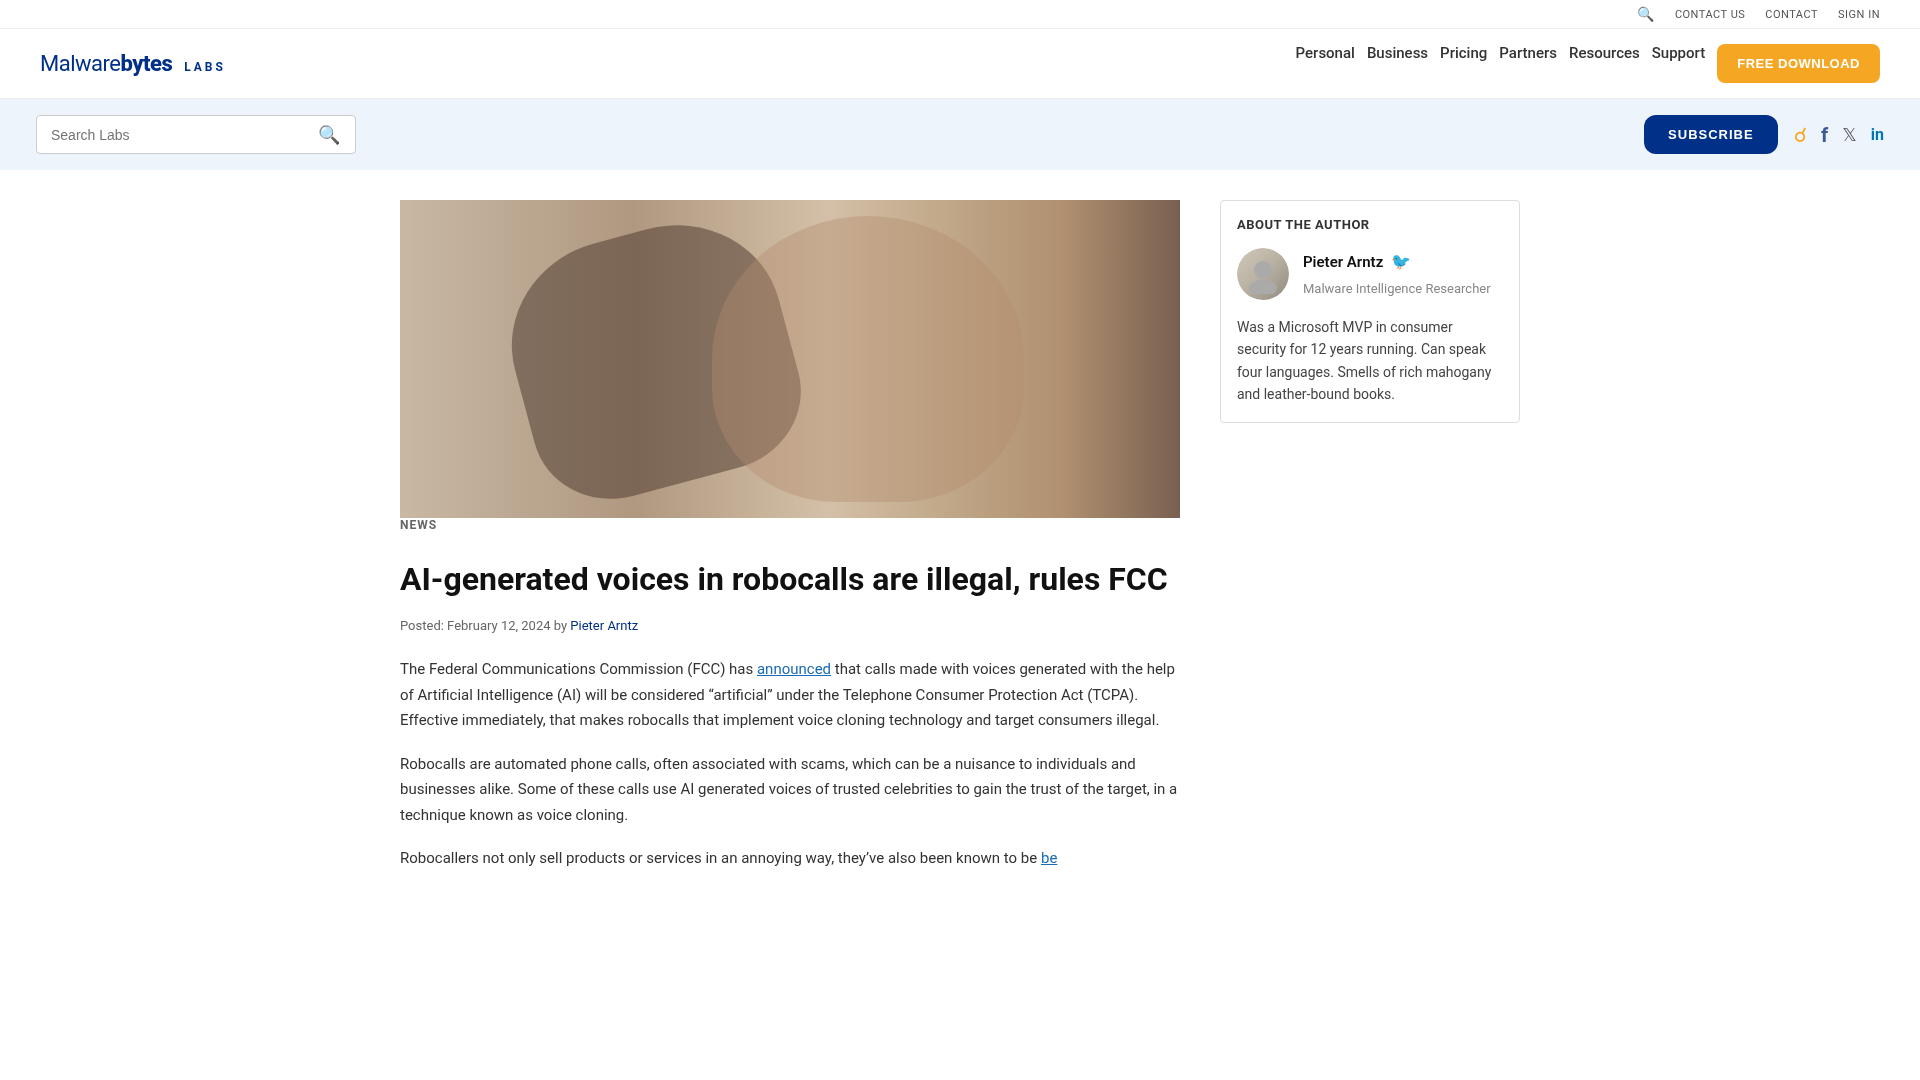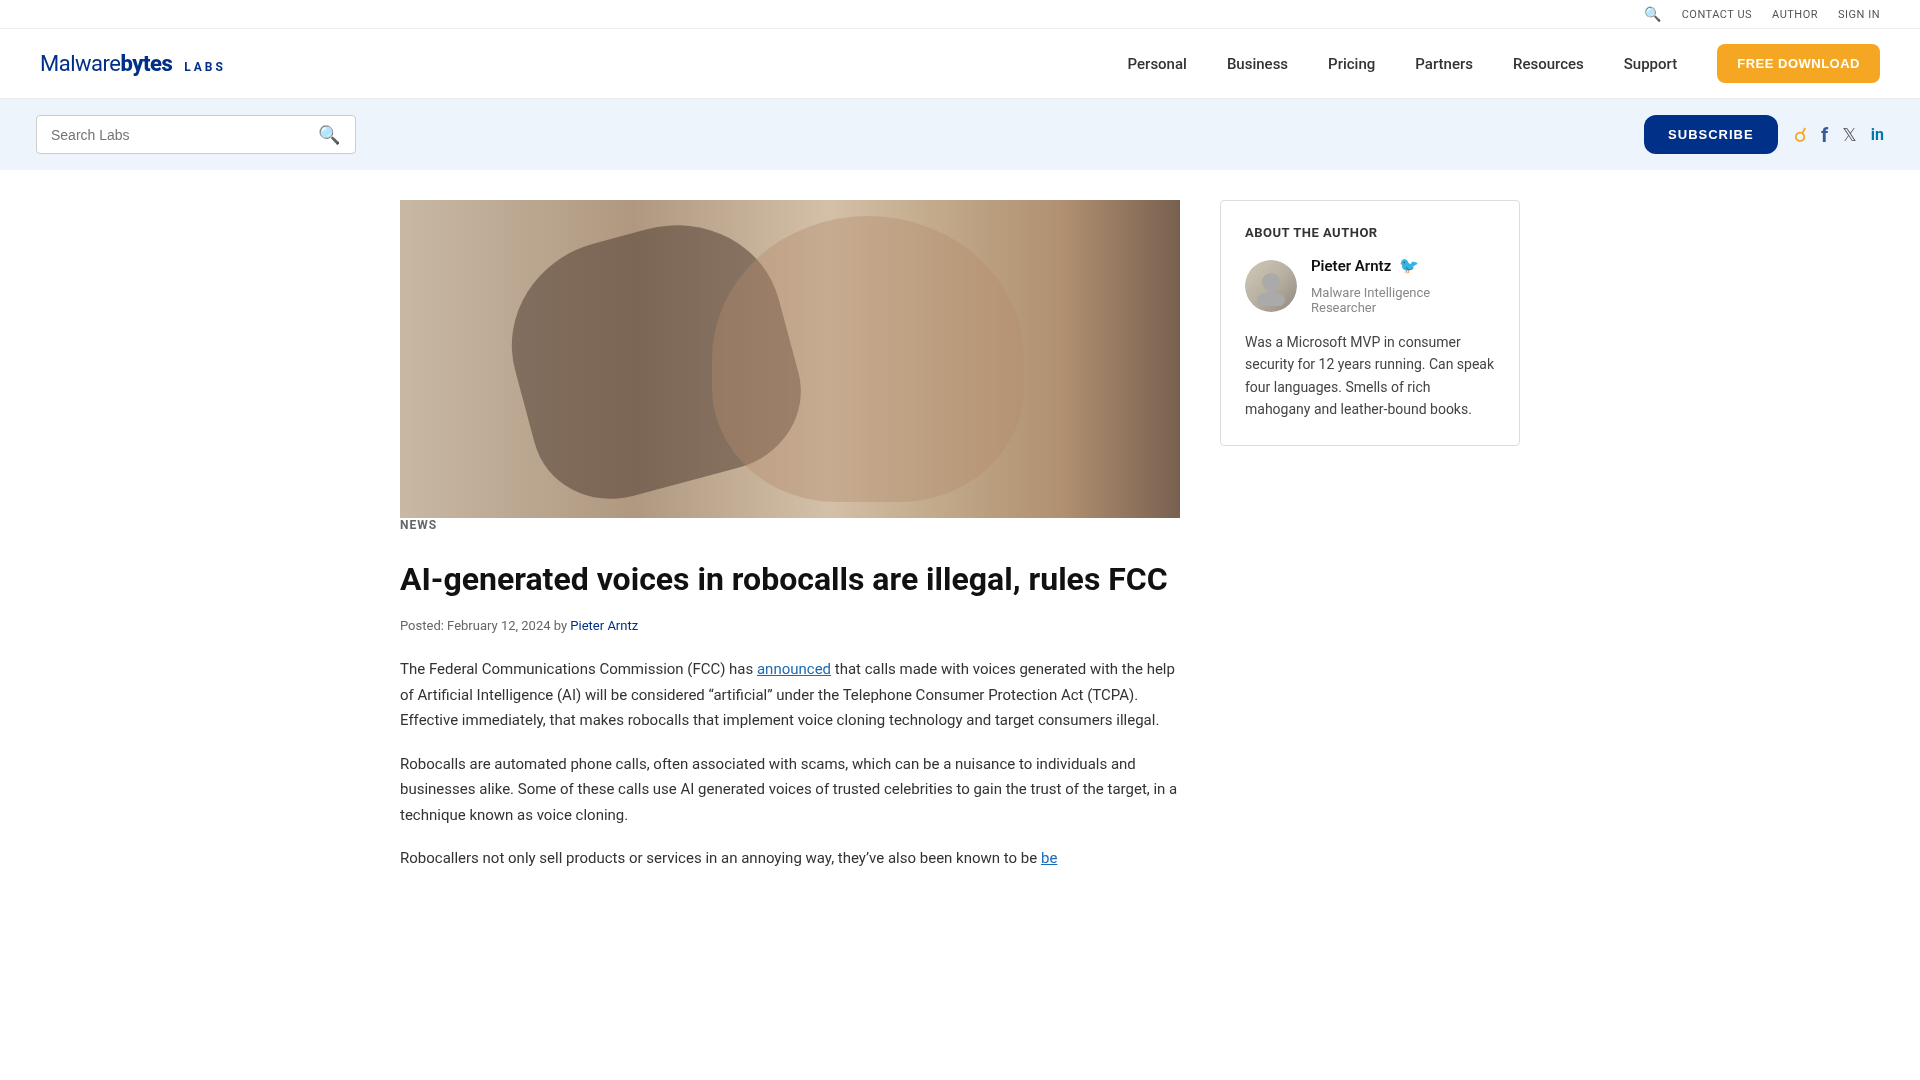--- a/index.html
+++ b/index.html
@@ -36,22 +36,22 @@
       align-items: center;
       justify-content: space-between;
       height: 70px;
     }
     .logo {
       display: flex;
       align-items: center;
     }
     .nav-links {
       display: flex;
-      align-items: center;
-      gap: 40px;
+      align-items: flex-start;
+      gap: 12px;
     }
     .nav-links a {
       font-size: 15px;
       color: #333;
       text-decoration: none;
       font-weight: 500;
     }
     .btn-free-download {
       background: #f5a623;
       color: #fff;
@@ -176,21 +176,21 @@
     }
 
     
     .sidebar {
       width: 300px;
       flex-shrink: 0;
     }
     .author-card {
       border: 1px solid #ddd;
       border-radius: 4px;
-      padding: 24px;
+      padding: 16px;
       background: #fff;
     }
     .author-card-title {
       font-size: 13px;
       font-weight: 700;
       color: #333;
       letter-spacing: 0.5px;
       text-transform: uppercase;
       margin-bottom: 16px;
     }
@@ -308,21 +308,21 @@
       background: rgba(180,140,110,0.4);
       border-radius: 50% 50% 40% 40%;
     }
   </style>
 </head>
 <body>
 
 <div class="top-bar">
   <span class="search-icon-top">🔍</span>
   <a href="#">CONTACT US</a>
-  <a href="#">AUTHOR</a>
+  <a href="#">CONTACT</a>
   <a href="#">SIGN IN</a>
 </div>
 
 <nav class="main-nav">
   <div class="logo logo-wrapper">
     <span class="logo-mb">
       <span class="malware">Malware</span><span class="bytes">bytes</span>
     </span>
     <span class="logo-labs-text">LABS</span>
   </div>

